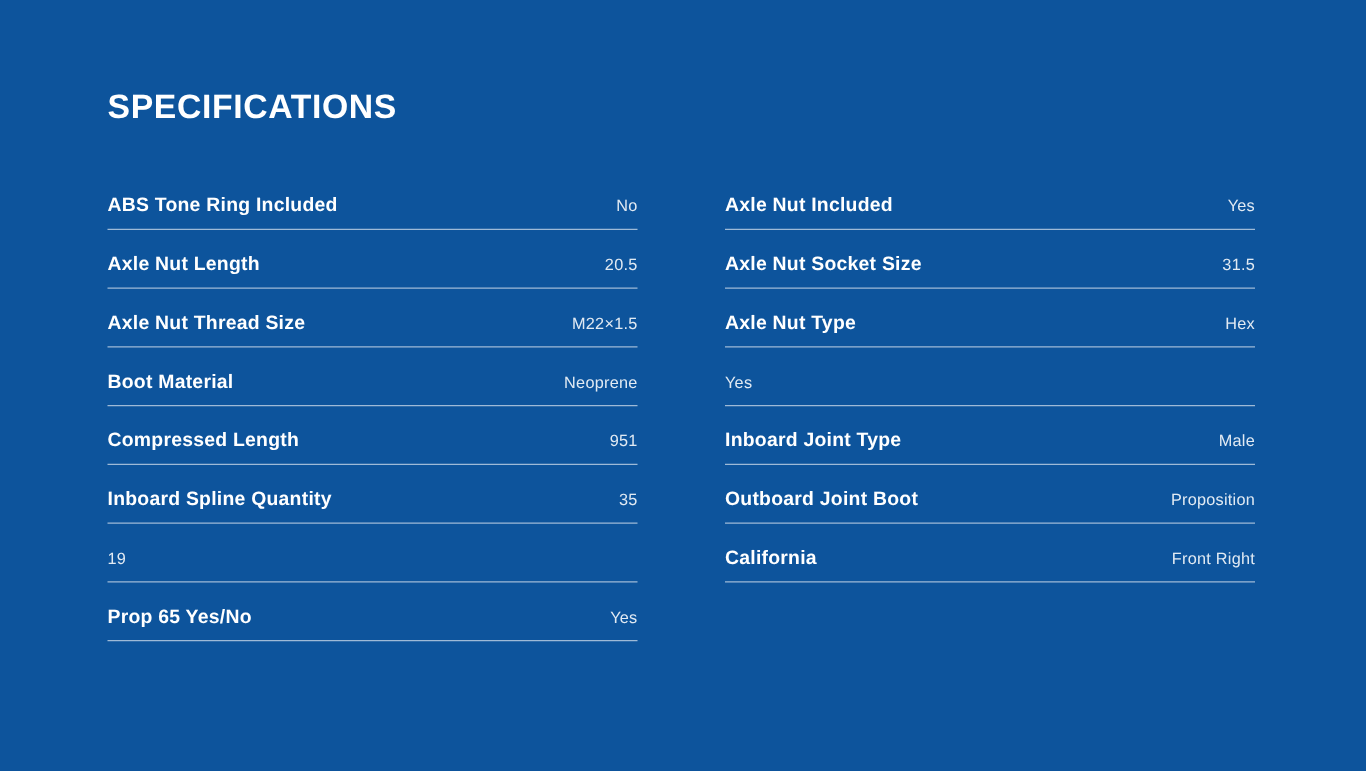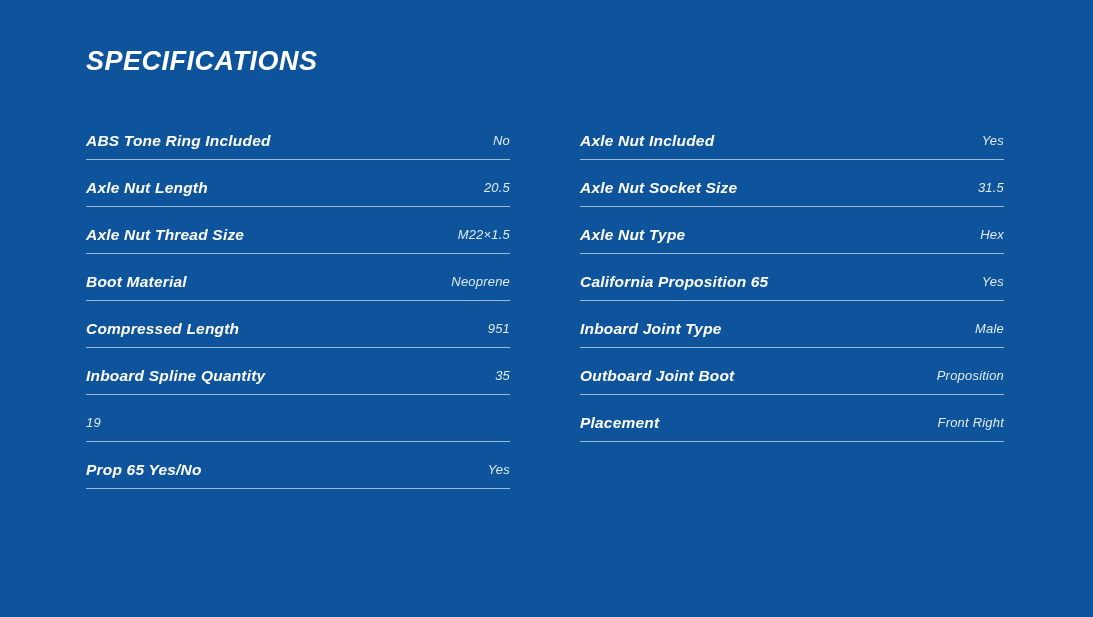--- a/index.html
+++ b/index.html
@@ -6,22 +6,21 @@
   html, body {
     width: 1093px;
     height: 617px;
     overflow: hidden;
     font-family: "Liberation Sans", "DejaVu Sans", sans-serif;
   }
   body {
     background: #0d549c;
   }
   .content {
-    padding: 44px 89px 0 86px;
-    font-style: italic;
+    padding: 68px 89px 0 86px;
   }
   .section-title {
     color: #ffffff;
     font-size: 27px;
     font-weight: 800;
     letter-spacing: 0.5px;
     line-height: 34px;
     margin-bottom: 53px;
   }
   .columns {
@@ -119,33 +118,32 @@
           <span class="spec-label">Axle Nut Socket Size</span>
           <span class="spec-value">31.5</span>
         </div>
 
         <div class="spec-row">
           <span class="spec-label">Axle Nut Type</span>
           <span class="spec-value">Hex</span>
         </div>
 
         <div class="spec-row">
-          <span class="spec-label">California Proposition 65</span>
           <span class="spec-value">Yes</span>
         </div>
 
         <div class="spec-row">
           <span class="spec-label">Inboard Joint Type</span>
           <span class="spec-value">Male</span>
         </div>
 
         <div class="spec-row">
           <span class="spec-label">Outboard Joint Boot</span>
           <span class="spec-value">Proposition</span>
         </div>
 
         <div class="spec-row">
-          <span class="spec-label">Placement</span>
+          <span class="spec-label">California</span>
           <span class="spec-value">Front Right</span>
         </div>
       </div>
   </div>
 </div>
 
 </body></html>

